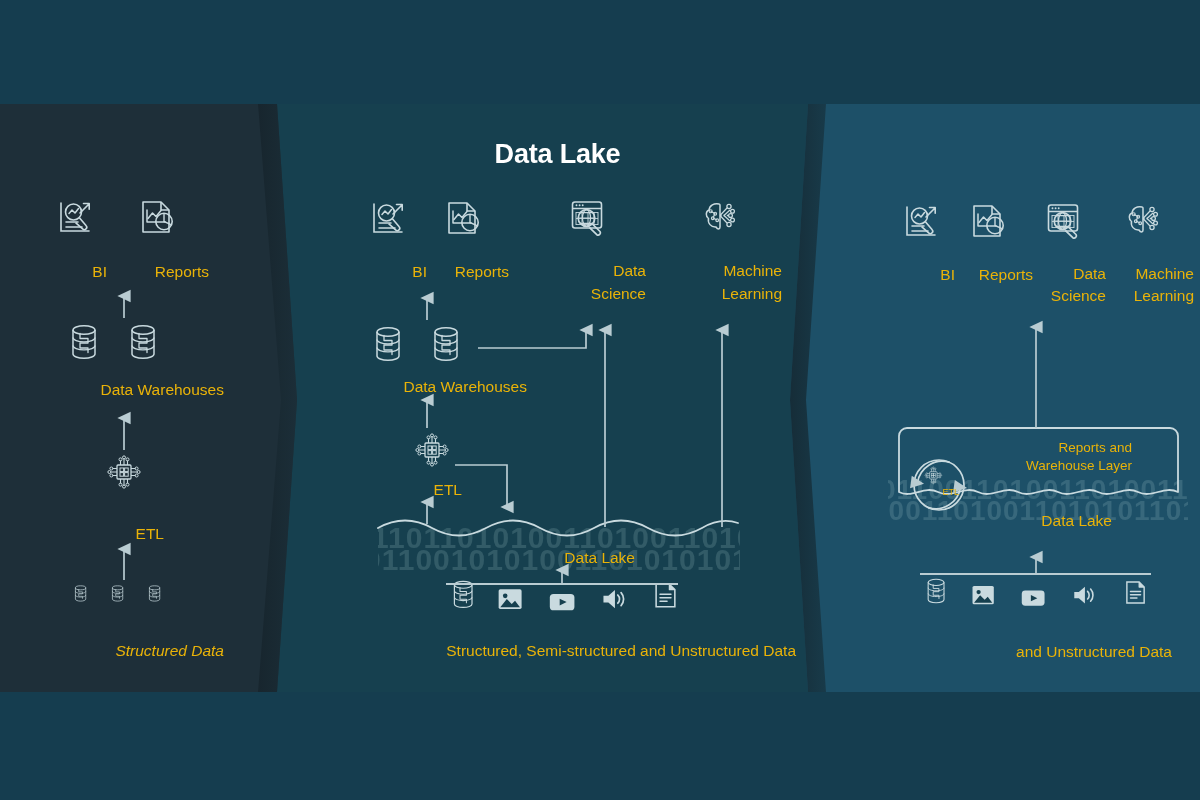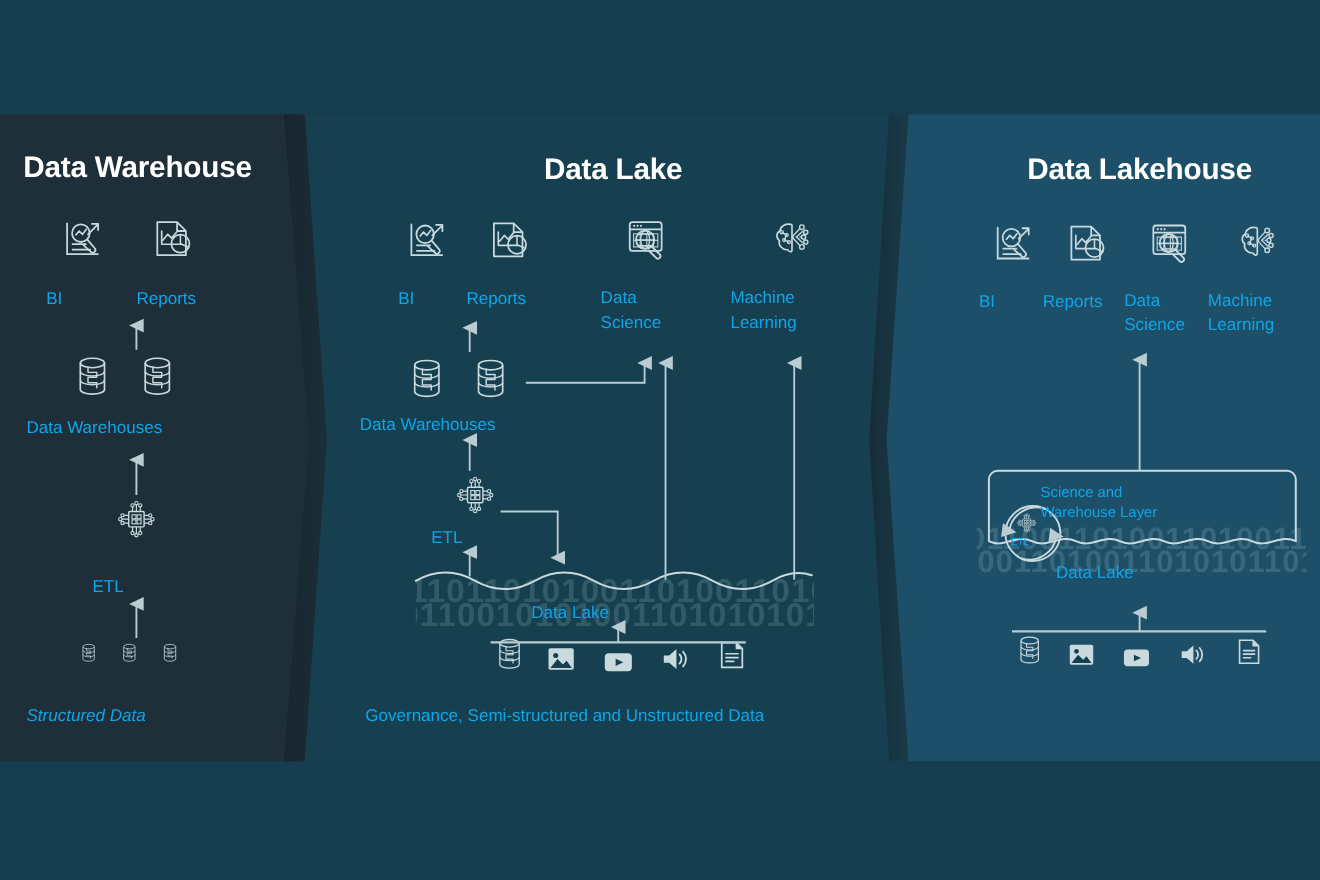--- a/index.html
+++ b/index.html
@@ -17,25 +17,25 @@
     position:absolute;
     color:#ffffff;
     font-weight:bold;
     font-size:27px;
     letter-spacing:-0.2px;
     white-space:nowrap;
     text-align:center;
   }
   .lbl{
     position:absolute;
-    color:#0ea5e9;
+    color:#eab308;
     font-size:15.5px;
     line-height:19px;
     white-space:nowrap;
-    text-align:left;
+    text-align:right;
   }
   .lbl.sm{font-size:13.5px;line-height:17px;}
   .lbl.tiny{font-size:9px;line-height:10px;}
   .binwrap{position:absolute;overflow:hidden;}
   .bin{
     position:absolute;
     font-family:"Liberation Sans", sans-serif;
     font-weight:bold;
     color:rgba(190,225,225,0.17);
     white-space:nowrap;
@@ -285,45 +285,44 @@
     </g>
     <g stroke="#b9ccd2" stroke-width="1.7" fill="none">
       <line x1="1036" y1="428" x2="1036" y2="327" marker-end="url(#ah)"></line>
       <line x1="920" y1="574" x2="1151" y2="574" stroke-width="1.9"></line>
       <line x1="1036" y1="574" x2="1036" y2="557" marker-end="url(#ah)"></line>
     </g>
   </svg>
 
   <div class="layer">
 
-    <div class="title" style="left:0;top:137px;width:250px;">Data Warehouse</div>
     <div class="lbl" style="left:42px;top:262px;width:65px;">BI</div>
     <div class="lbl" style="left:124px;top:262px;width:85px;">Reports</div>
     <div class="lbl" style="left:24px;top:380px;width:200px;">Data Warehouses</div>
     <div class="lbl" style="left:84px;top:524px;width:80px;">ETL</div>
     <div class="lbl" style="left:24px;top:641px;width:200px;font-style:italic;">Structured Data</div>
 
     <div class="title" style="left:440px;top:139px;width:235px;">Data Lake</div>
     <div class="lbl" style="left:362px;top:262px;width:65px;">BI</div>
     <div class="lbl" style="left:424px;top:262px;width:85px;">Reports</div>
     <div class="lbl" style="left:546px;top:261px;width:100px;">Data</div>
     <div class="lbl" style="left:546px;top:284px;width:100px;">Science</div>
     <div class="lbl" style="left:664px;top:261px;width:118px;">Machine</div>
     <div class="lbl" style="left:664px;top:284px;width:118px;">Learning</div>
     <div class="lbl" style="left:327px;top:377px;width:200px;">Data Warehouses</div>
     <div class="lbl" style="left:392px;top:480px;width:70px;">ETL</div>
     <div class="lbl" style="left:483px;top:548px;width:152px;">Data Lake</div>
-    <div class="lbl" style="left:332px;top:641px;width:464px;">Governance, Semi-structured and Unstructured Data</div>
-
-    <div class="title" style="left:906px;top:139px;width:260px;">Data Lakehouse</div>
+    <div class="lbl" style="left:332px;top:641px;width:464px;">Structured, Semi-structured and Unstructured Data</div>
+
     <div class="lbl" style="left:890px;top:265px;width:65px;">BI</div>
     <div class="lbl" style="left:948px;top:265px;width:85px;">Reports</div>
     <div class="lbl" style="left:1022px;top:264px;width:84px;">Data</div>
     <div class="lbl" style="left:1022px;top:286px;width:84px;">Science</div>
     <div class="lbl" style="left:1098px;top:264px;width:96px;">Machine</div>
     <div class="lbl" style="left:1098px;top:286px;width:96px;">Learning</div>
-    <div class="lbl sm" style="left:946px;top:439px;width:186px;">Science and</div>
+    <div class="lbl sm" style="left:946px;top:439px;width:186px;">Reports and</div>
     <div class="lbl sm" style="left:946px;top:457px;width:186px;">Warehouse Layer</div>
     <div class="lbl tiny" style="left:919px;top:487px;width:40px;">ETL</div>
     <div class="lbl" style="left:960px;top:511px;width:152px;">Data Lake</div>
+    <div class="lbl" style="left:900px;top:642px;width:272px;">and Unstructured Data</div>
   </div>
 
 </div>
 
 </body></html>

